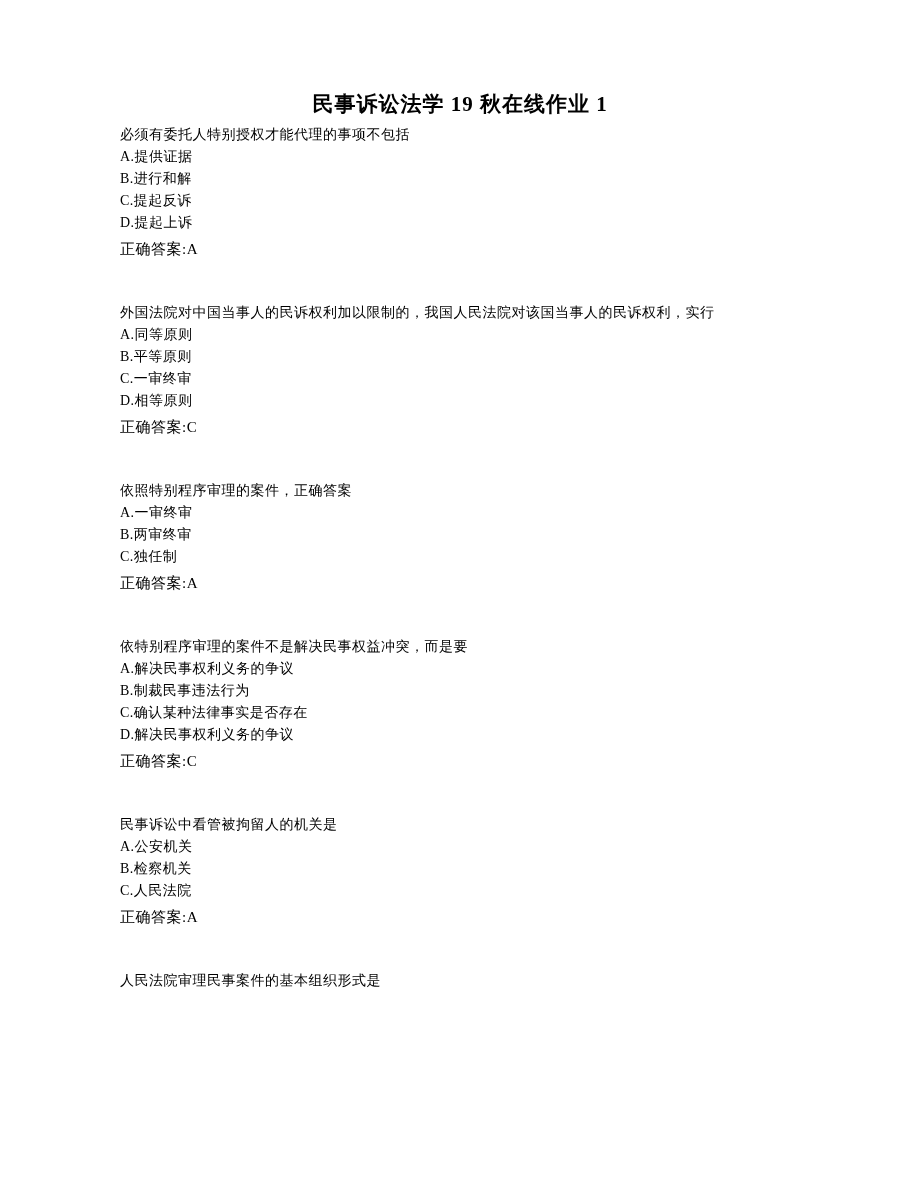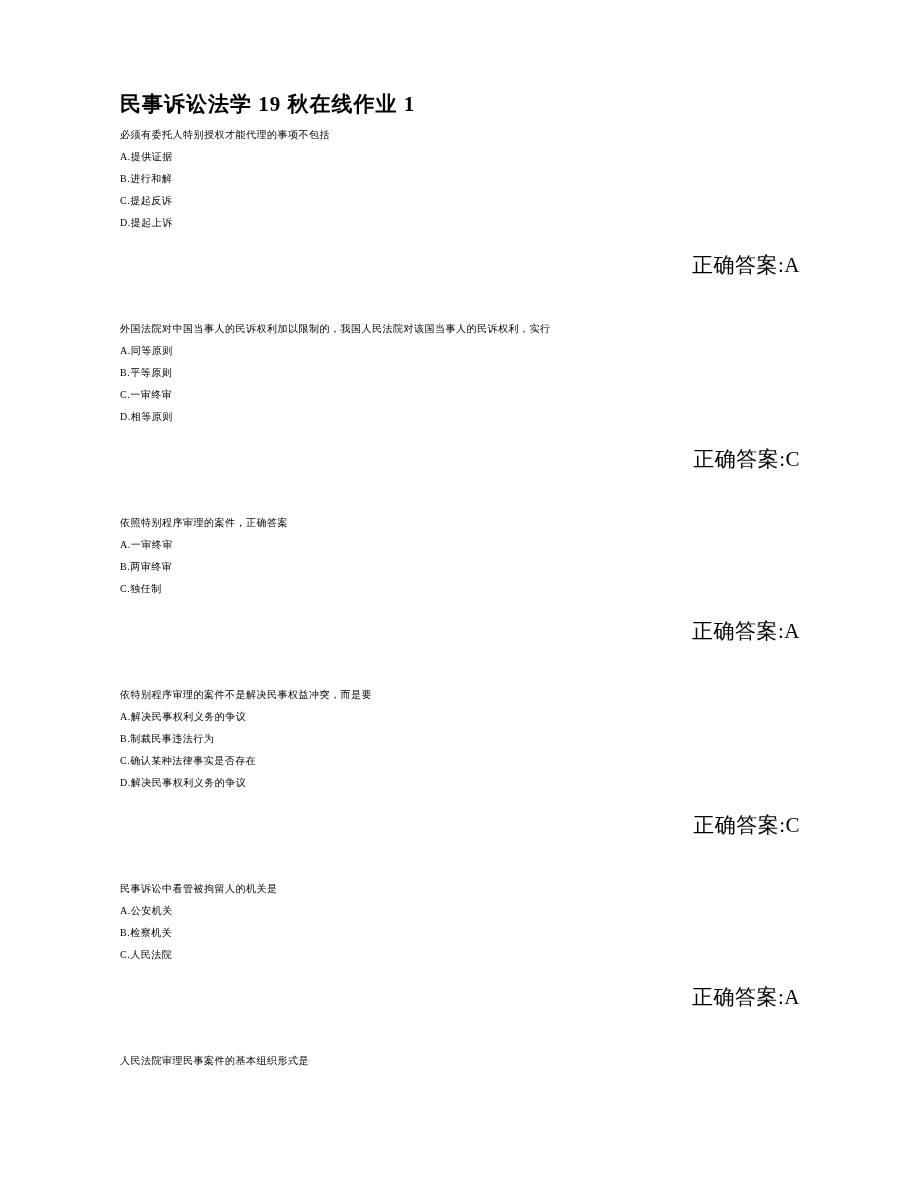--- a/index.html
+++ b/index.html
@@ -6,39 +6,39 @@
       margin: 0;
       padding: 0;
       background: #ffffff;
       font-family: "SimSun", "宋体", serif;
       width: 920px;
     }
     .page {
       padding: 90px 120px 60px 120px;
     }
     .title {
+      text-align: center;
       font-size: 21px;
       font-weight: bold;
       margin-bottom: 6px;
       letter-spacing: 1px;
     }
     .question-block {
       margin-bottom: 42px;
     }
     .line {
-      font-size: 10px;
+      font-size: 14px;
       line-height: 22px;
       letter-spacing: 0.5px;
     }
     .answer {
-      font-size: 21px;
+      font-size: 15px;
       line-height: 22px;
-      margin-top: 20px;
+      margin-top: 4px;
       letter-spacing: 0.5px;
-      text-align: right;
     }
   </style>
 </head>
 <body>
 
 <div class="page">
   <div class="title">民事诉讼法学 19 秋在线作业 1</div>
 
   <div class="question-block">
     <div class="line">必须有委托人特别授权才能代理的事项不包括</div>

